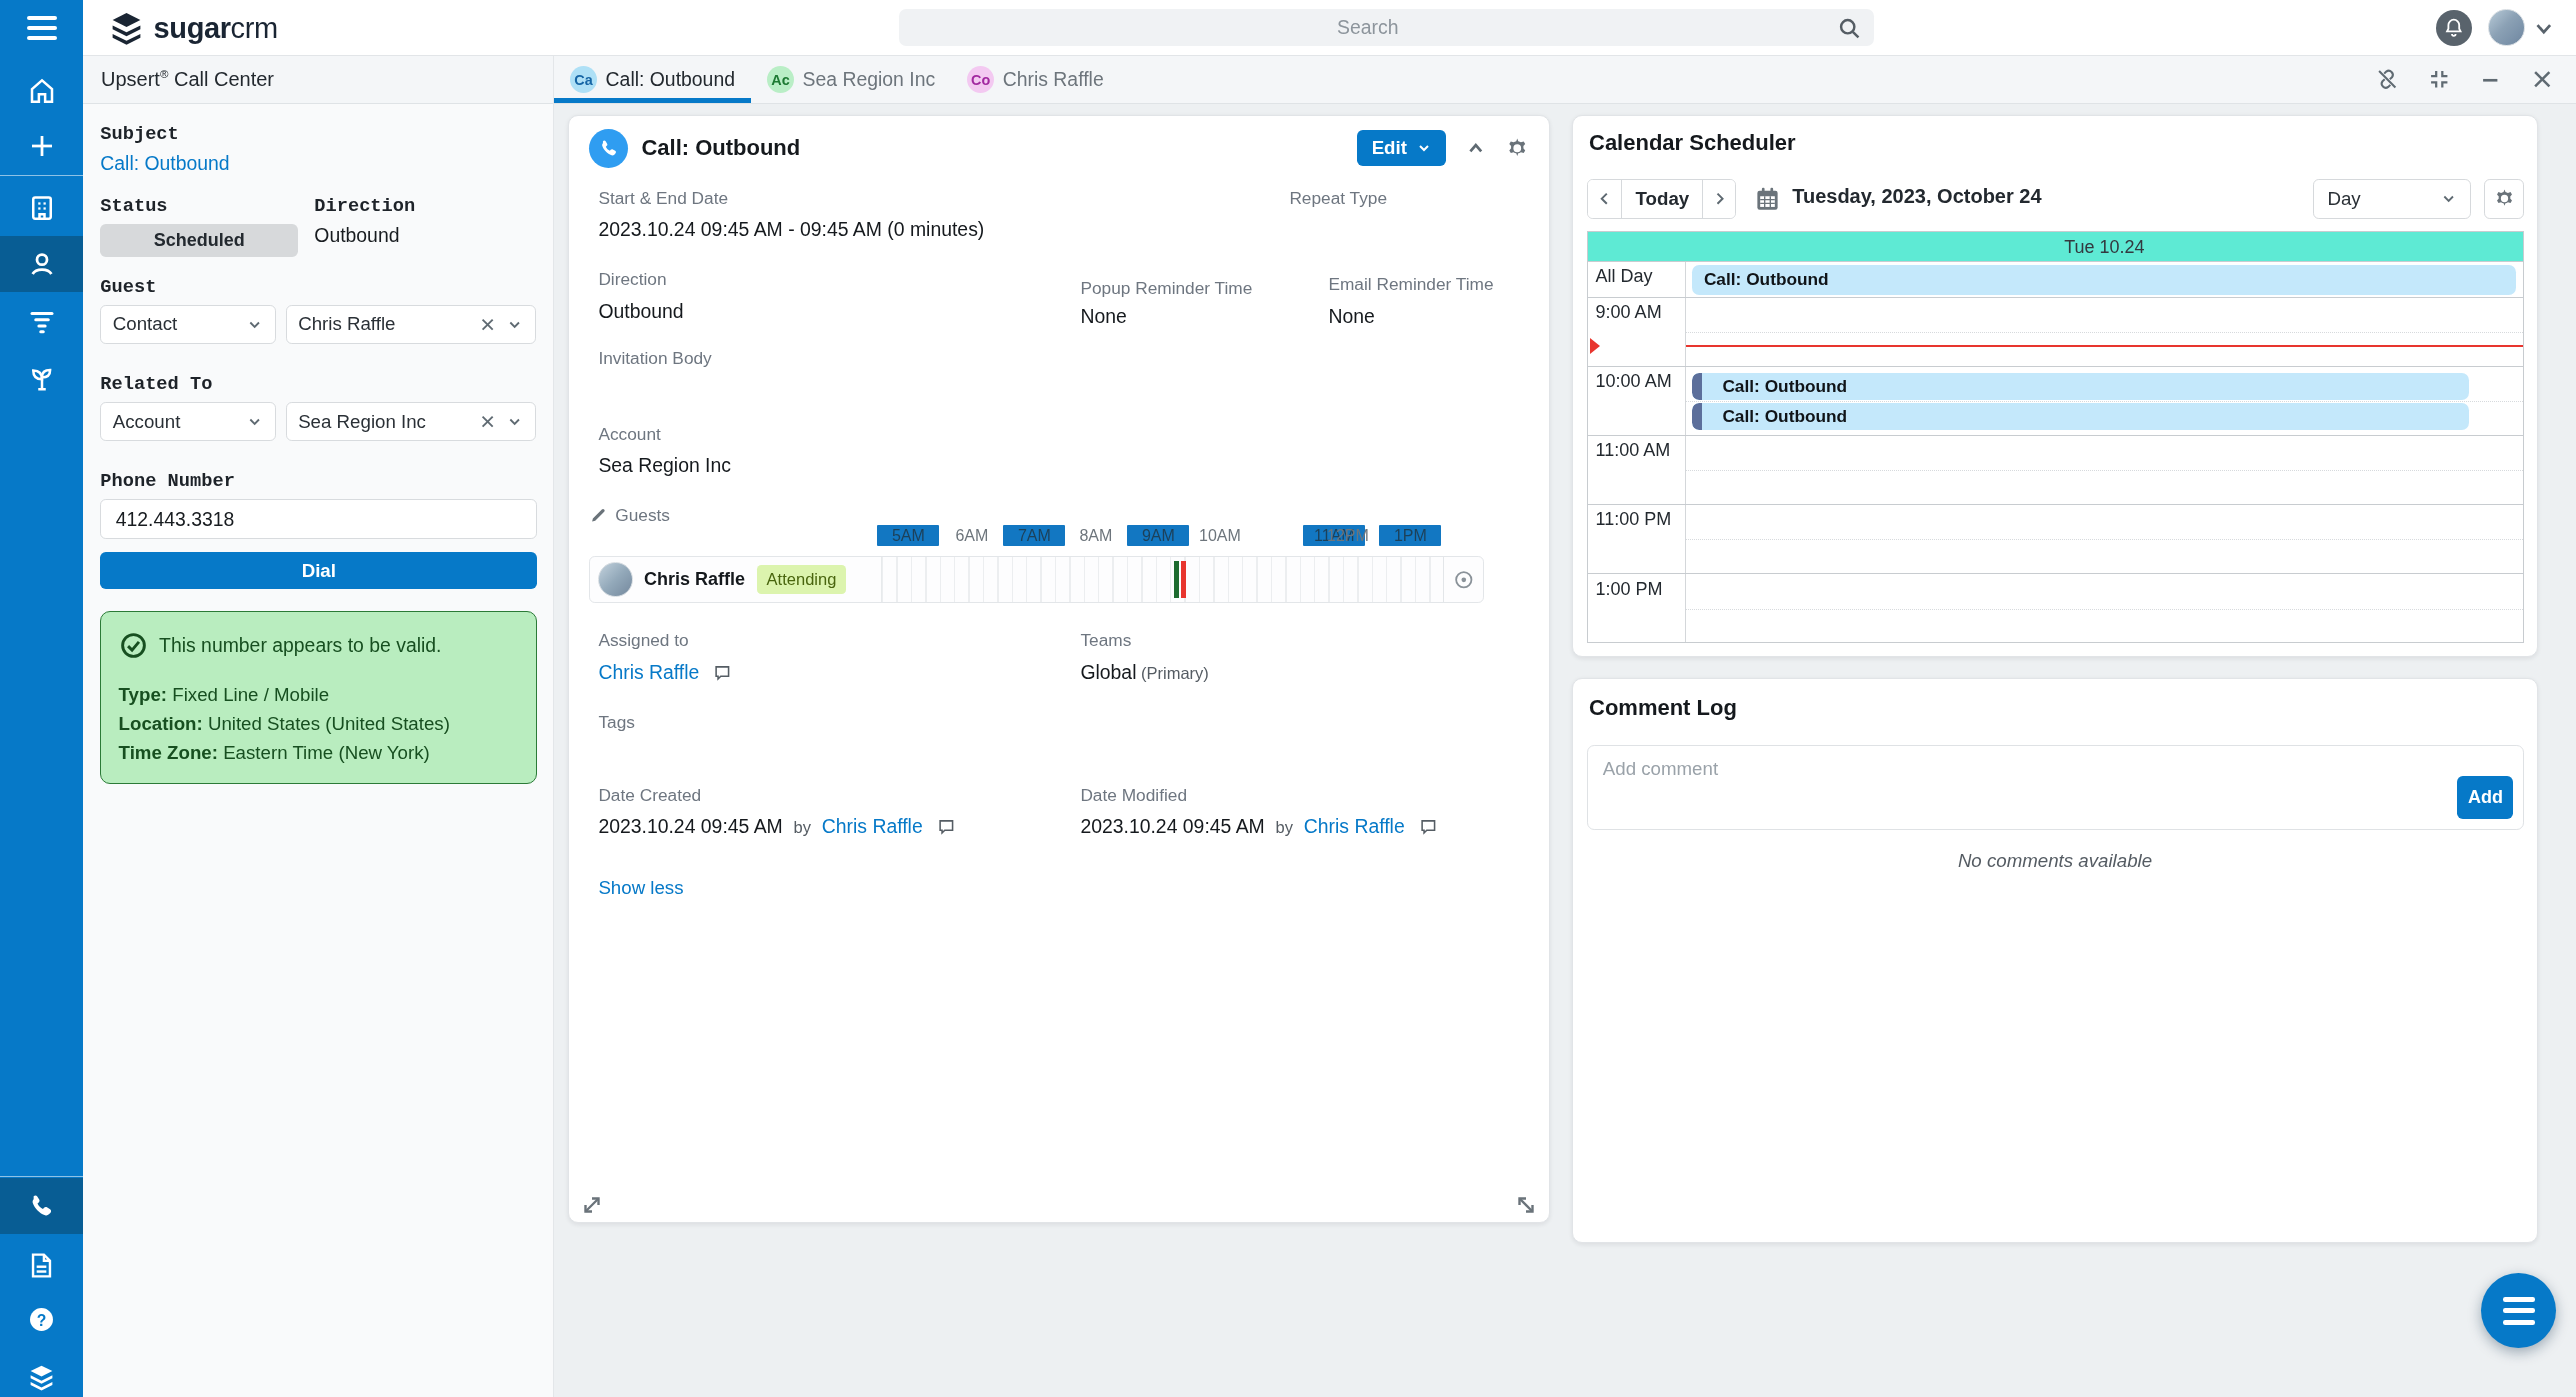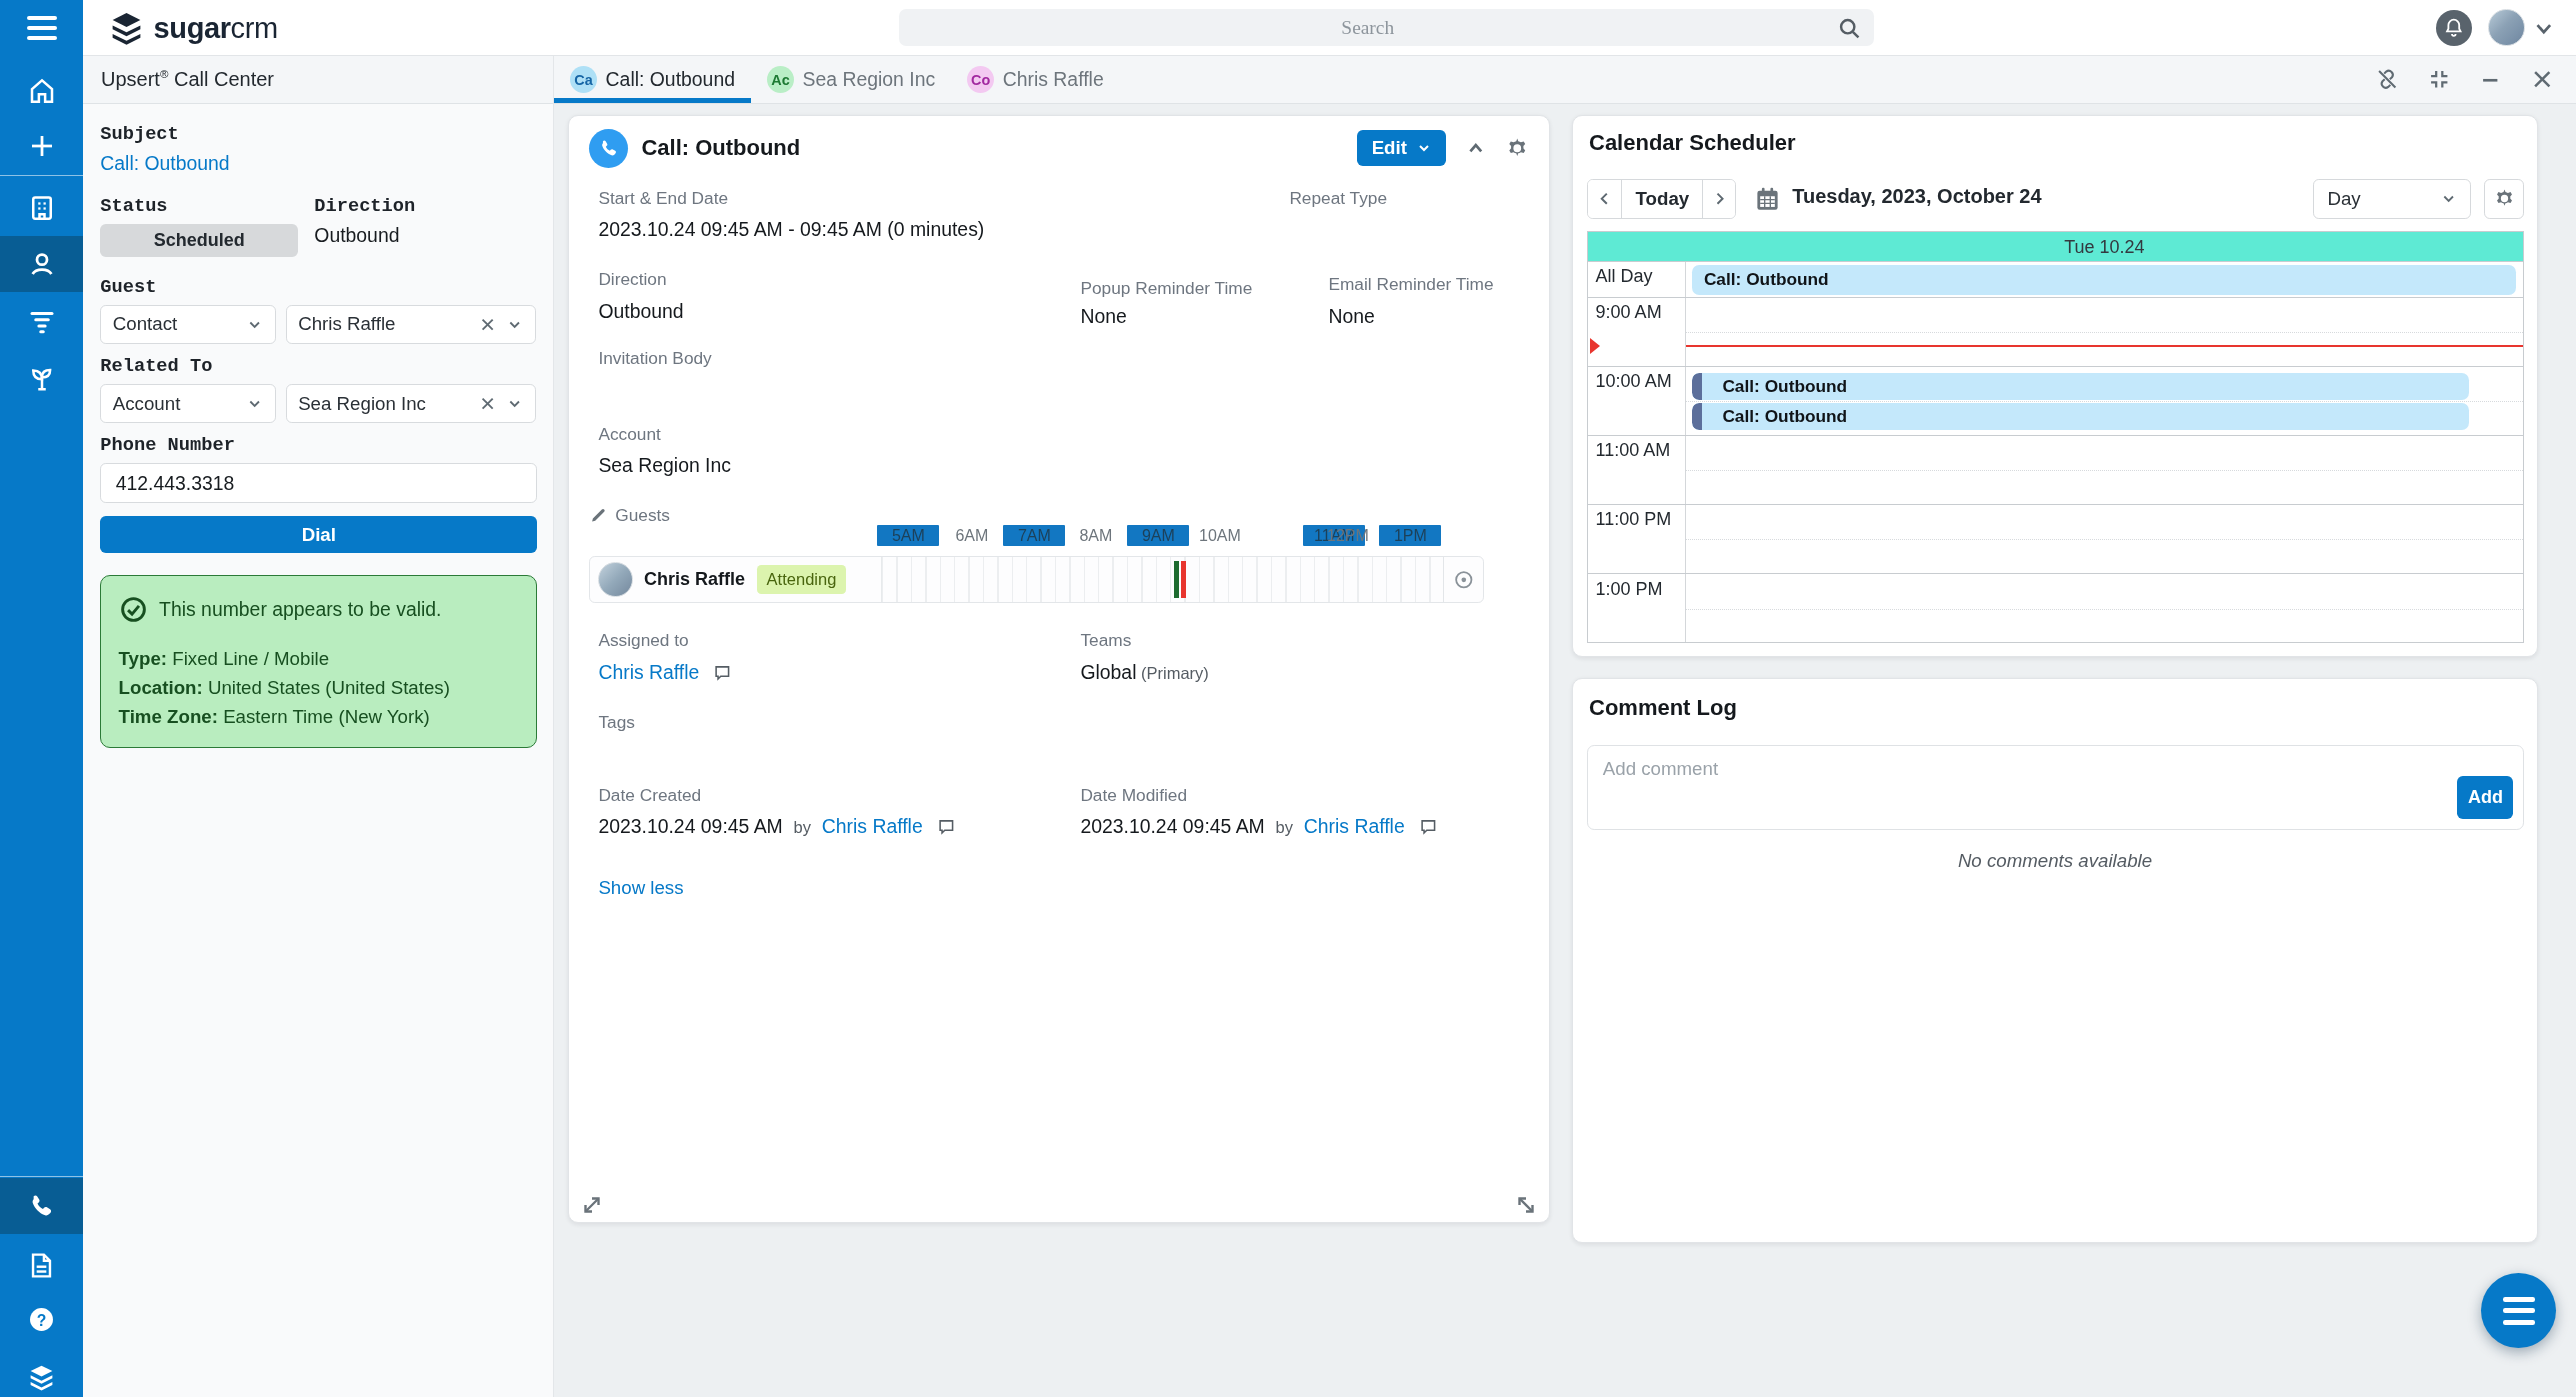--- a/index.html
+++ b/index.html
@@ -10,21 +10,21 @@
   
   .topbar { position:absolute; left:0; top:0; width:2576px; height:56px; background:#fff;
     border-bottom:0.7px solid #e2e5e8; z-index:30; }
   .hamburger-box { position:absolute; left:0; top:0; width:83px; height:56px; background:#0679c8;
     display:flex; align-items:center; justify-content:center; flex-direction:column; gap:5.8px; cursor:pointer; }
   .hamburger-box span { display:block; width:30px; height:4.3px; border-radius:2.2px; background:#fff; }
   .logo { position:absolute; left:108px; top:0; height:56px; display:flex; align-items:center; gap:8.6px; }
   .logo-text { font-size:29px; color:#1a2533; letter-spacing:-0.4px; }
   .logo-text b { font-weight:bold; }
   .searchwrap { position:absolute; left:899px; top:9.4px; width:975px; height:37px; background:#f0f2f4;
-    border-radius:7.2px; display:flex; align-items:center;font-family:Liberation Serif, serif; }
+    border-radius:7.2px; display:flex; align-items:center; }
   .searchwrap input { flex:1; border:none; background:transparent; outline:none; text-align:center;
     font-size:19.4px; color:#3d444b; font-family:inherit; }
   .searchwrap input::placeholder { color:#8d959c; }
   .search-ic { margin-right:13px; }
   .bell-btn { position:absolute; left:2436px; top:10px; width:36px; height:36px; border-radius:50%;
     background:#59636c; display:flex; align-items:center; justify-content:center; cursor:pointer; }
   .avatar { position:absolute; left:2488px; top:9.4px; width:37px; height:37px; border-radius:50%;
     background:linear-gradient(135deg,#b9cbd8 0%,#8ba1b5 45%,#6e86a0 100%); border:0.7px solid #d7dde2; cursor:pointer; }
   .avatar-chev { position:absolute; left:2533px; top:20px; }
 
@@ -58,21 +58,21 @@
   
   .ccpanel { position:absolute; left:83px; top:104px; width:471px; height:1293px; background:#f9fafb;
     border-right:0.7px solid #e3e6e9; padding:18.7px 17.3px; }
   .flabel { font-size:18.7px; font-weight:bold; color:#1e2329; margin-bottom:7.2px;font-family:Liberation Mono, monospace; }
   .linkblue { color:#0679c8; cursor:pointer; }
   .subj-val { font-size:19.4px; margin-bottom:20px; }
   .row2col { display:flex; margin-bottom:18.7px; }
   .statchip { width:198px; height:33px; background:#d7d9db; border-radius:5.8px; font-size:18px; font-weight:bold;
     color:#23292f; display:flex; align-items:center; justify-content:center; }
   .dirval { font-size:19.4px; color:#181c20; margin-top:5.8px; }
-  .selrow { display:flex; gap:10px; margin-bottom:11px; }
+  .selrow { display:flex; gap:10px; margin-bottom:29px; }
   .sel { height:39px; background:#fff; border:0.7px solid #d8dbde; border-radius:5.8px; display:flex;
     align-items:center; padding:0 11.5px; font-size:18.7px; color:#2a3036; cursor:pointer; }
   .sel .grow { flex:1; }
   .sel-sm { width:176px; }
   .sel-lg { width:251px; }
   .sel .xic { margin-right:10px; display:flex; }
   .txtinput { width:437px; height:40px; background:#fff; border:0.7px solid #d8dbde; border-radius:5.8px;
     font-size:19.4px; color:#181c20; padding:0 14.4px; outline:none; font-family:inherit; margin-bottom:13px; }
   .dialbtn { width:437px; height:37px; background:#0679c8; color:#fff; border:none; border-radius:5.8px;
     font-size:18.7px; font-weight:bold; cursor:pointer; font-family:inherit; margin-bottom:21.6px; }

